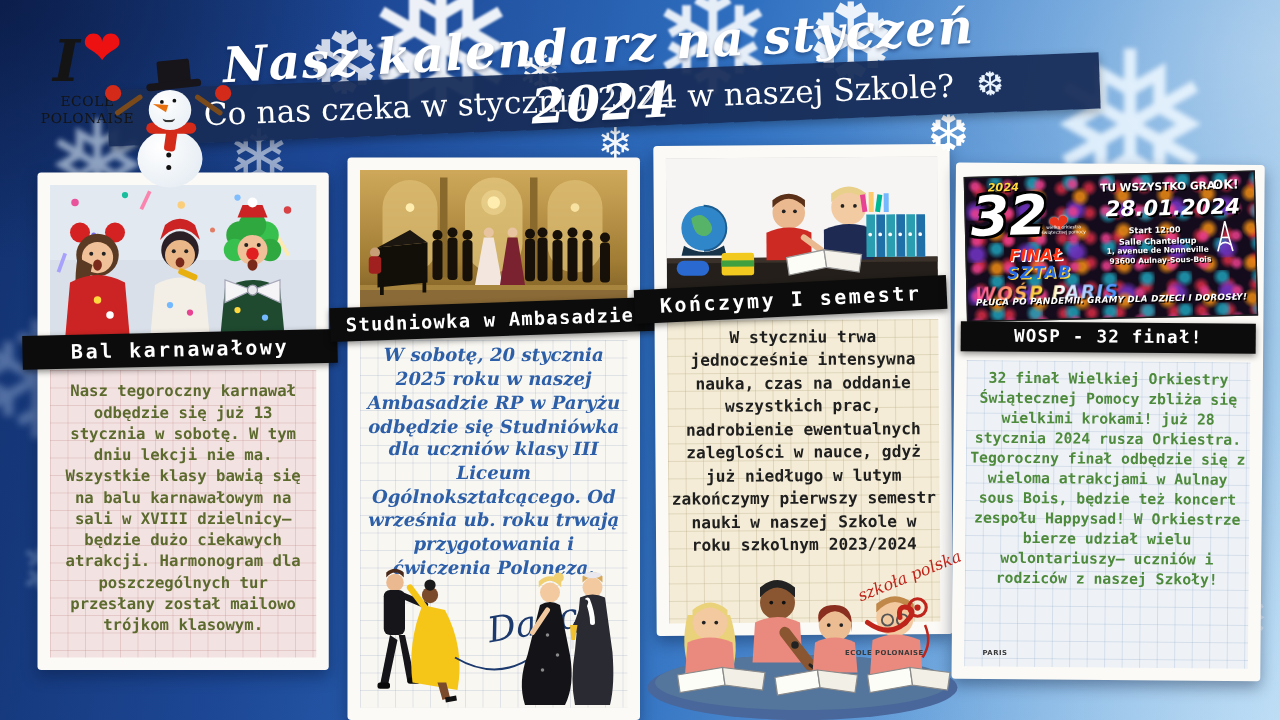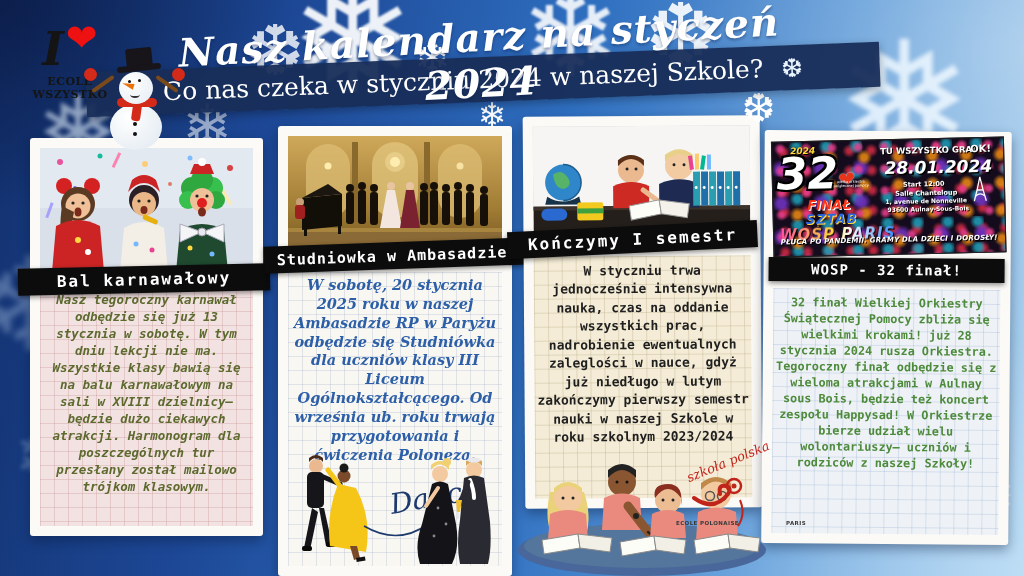--- a/index.html
+++ b/index.html
@@ -14,21 +14,21 @@
         radial-gradient(520px 340px at 100% 100%, rgba(200,228,250,.45), transparent 70%),
         linear-gradient(102deg,#12306d 0%,#1d4896 26%,#2f6fc0 52%,#66a0da 76%,#b5d8f1 100%);}
   .flake{position:absolute;line-height:1;z-index:1;pointer-events:none;}
   .flake.front{z-index:3;}
 
   
   .stamp{position:absolute;left:22px;top:16px;width:96px;text-align:center;z-index:5;color:#141414;}
   .stamp .row{font-family:"DejaVu Serif",serif;}
   .stamp .i{font-size:46px;font-weight:bold;font-style:italic;}
   .stamp .hrt{font-size:38px;color:#ee1111;vertical-align:14px;margin-left:2px;}
-  .stamp .nm{font-family:"DejaVu Serif",serif;font-weight:bold;font-size:11px;letter-spacing:.5px;line-height:1.15;}
+  .stamp .nm{font-family:"DejaVu Serif",serif;font-weight:normal;font-size:11px;letter-spacing:.5px;line-height:1.15;}
 
   
   .title{position:absolute;left:150px;top:14px;width:660px;text-align:center;z-index:4;
          font-family:"DejaVu Serif",serif;font-style:italic;font-weight:bold;font-size:39px;
          color:#ffffff;transform:rotate(-3deg);letter-spacing:1px;
          text-shadow:0 2px 3px rgba(8,25,65,.4);}
   .subtitle{position:absolute;left:86px;top:57px;width:794px;height:45px;z-index:3;
             background:rgba(24,45,88,.95);transform:rotate(-2.2deg);
             display:flex;align-items:center;justify-content:center;gap:18px;
             color:#fff;font-family:"DejaVu Serif",serif;font-size:25px;
@@ -59,23 +59,23 @@
   .banner{position:absolute;background:#0c0c0c;color:#fff;display:flex;align-items:center;justify-content:center;
           font-family:"DejaVu Sans Mono",monospace;font-weight:bold;white-space:nowrap;
           box-shadow:0 2px 5px rgba(0,0,0,.45);z-index:5;}
   .paper{position:absolute;left:10px;right:10px;bottom:10px;overflow:hidden;
          background-size:14px 14px;}
   .paper p{margin:0;text-align:center;font-family:"DejaVu Sans Mono",monospace;font-weight:bold;}
 
   .card1{left:30px;top:138px;width:233px;height:398px;}
   .card1 .photo{height:124px;}
   .card1 .banner{left:-12px;top:128px;width:252px;height:27px;font-size:16px;letter-spacing:2px;transform:rotate(-1.3deg);}
-  .card1 .paper{top:145px;background-color:#f3e2e2;
+  .card1 .paper{top:158px;background-color:#f3e2e2;
      background-image:linear-gradient(rgba(195,140,140,.3) 1px,transparent 1px),
-                      linear-gradient(90deg,rgba(195,140,140,.3) 1px,transparent 1px);font-style:italic;}
+                      linear-gradient(90deg,rgba(195,140,140,.3) 1px,transparent 1px);}
   .card1 p{font-size:12.5px;line-height:1.36;padding:8px 4px;}
 
   .card2{left:278px;top:126px;width:234px;height:450px;}
   .card2 .photo{height:122px;}
   .card2 .banner{left:-14px;top:116px;width:266px;height:27px;font-size:15px;letter-spacing:1px;transform:rotate(-2deg);}
   .card2 .paper{top:146px;background-color:#f8f7f2;
      background-image:linear-gradient(rgba(150,165,195,.25) 1px,transparent 1px),
                       linear-gradient(90deg,rgba(150,165,195,.25) 1px,transparent 1px);}
   .card2 p{font-family:"DejaVu Serif",serif;font-style:italic;font-weight:bold;
            font-size:14.5px;line-height:1.3;padding:4px 2px 0;}
@@ -156,21 +156,21 @@
 <span class="flake front" style="left:742px;top:88px;font-size:40px;color:#ffffff;">❆</span>
 <span class="flake front" style="left:478px;top:98px;font-size:34px;color:rgba(255,255,255,.95);">❄</span>
 <span class="flake" style="left:660px;top:120px;font-size:90px;color:rgba(240,248,255,.6);filter:blur(1px);">❅</span>
 <span class="flake" style="left:14px;top:420px;font-size:72px;color:rgba(190,215,240,.32);filter:blur(2px);">❄</span>
 <span class="flake" style="left:972px;top:470px;font-size:52px;color:rgba(255,255,255,.45);">❅</span>
 <span class="flake" style="left:414px;top:36px;font-size:44px;color:#ffffff;">❄</span>
 
 <div class="stamp">
   <div class="row"><span class="i">I</span><span class="hrt">❤</span></div>
   <div class="nm">ECOLE</div>
-  <div class="nm">WSZYSTKO</div>
+  <div class="nm">POLONAISE</div>
 </div>
 
 <div class="title">Nasz kalendarz na styczeń 2024</div>
 <div class="subtitle">
   <span>Co nas czeka w styczniu 2024 w naszej Szkole?</span>
   <span class="fl">❆</span>
 </div>
 
 <div class="snowman">
   <div class="sm-arm-l"></div>

